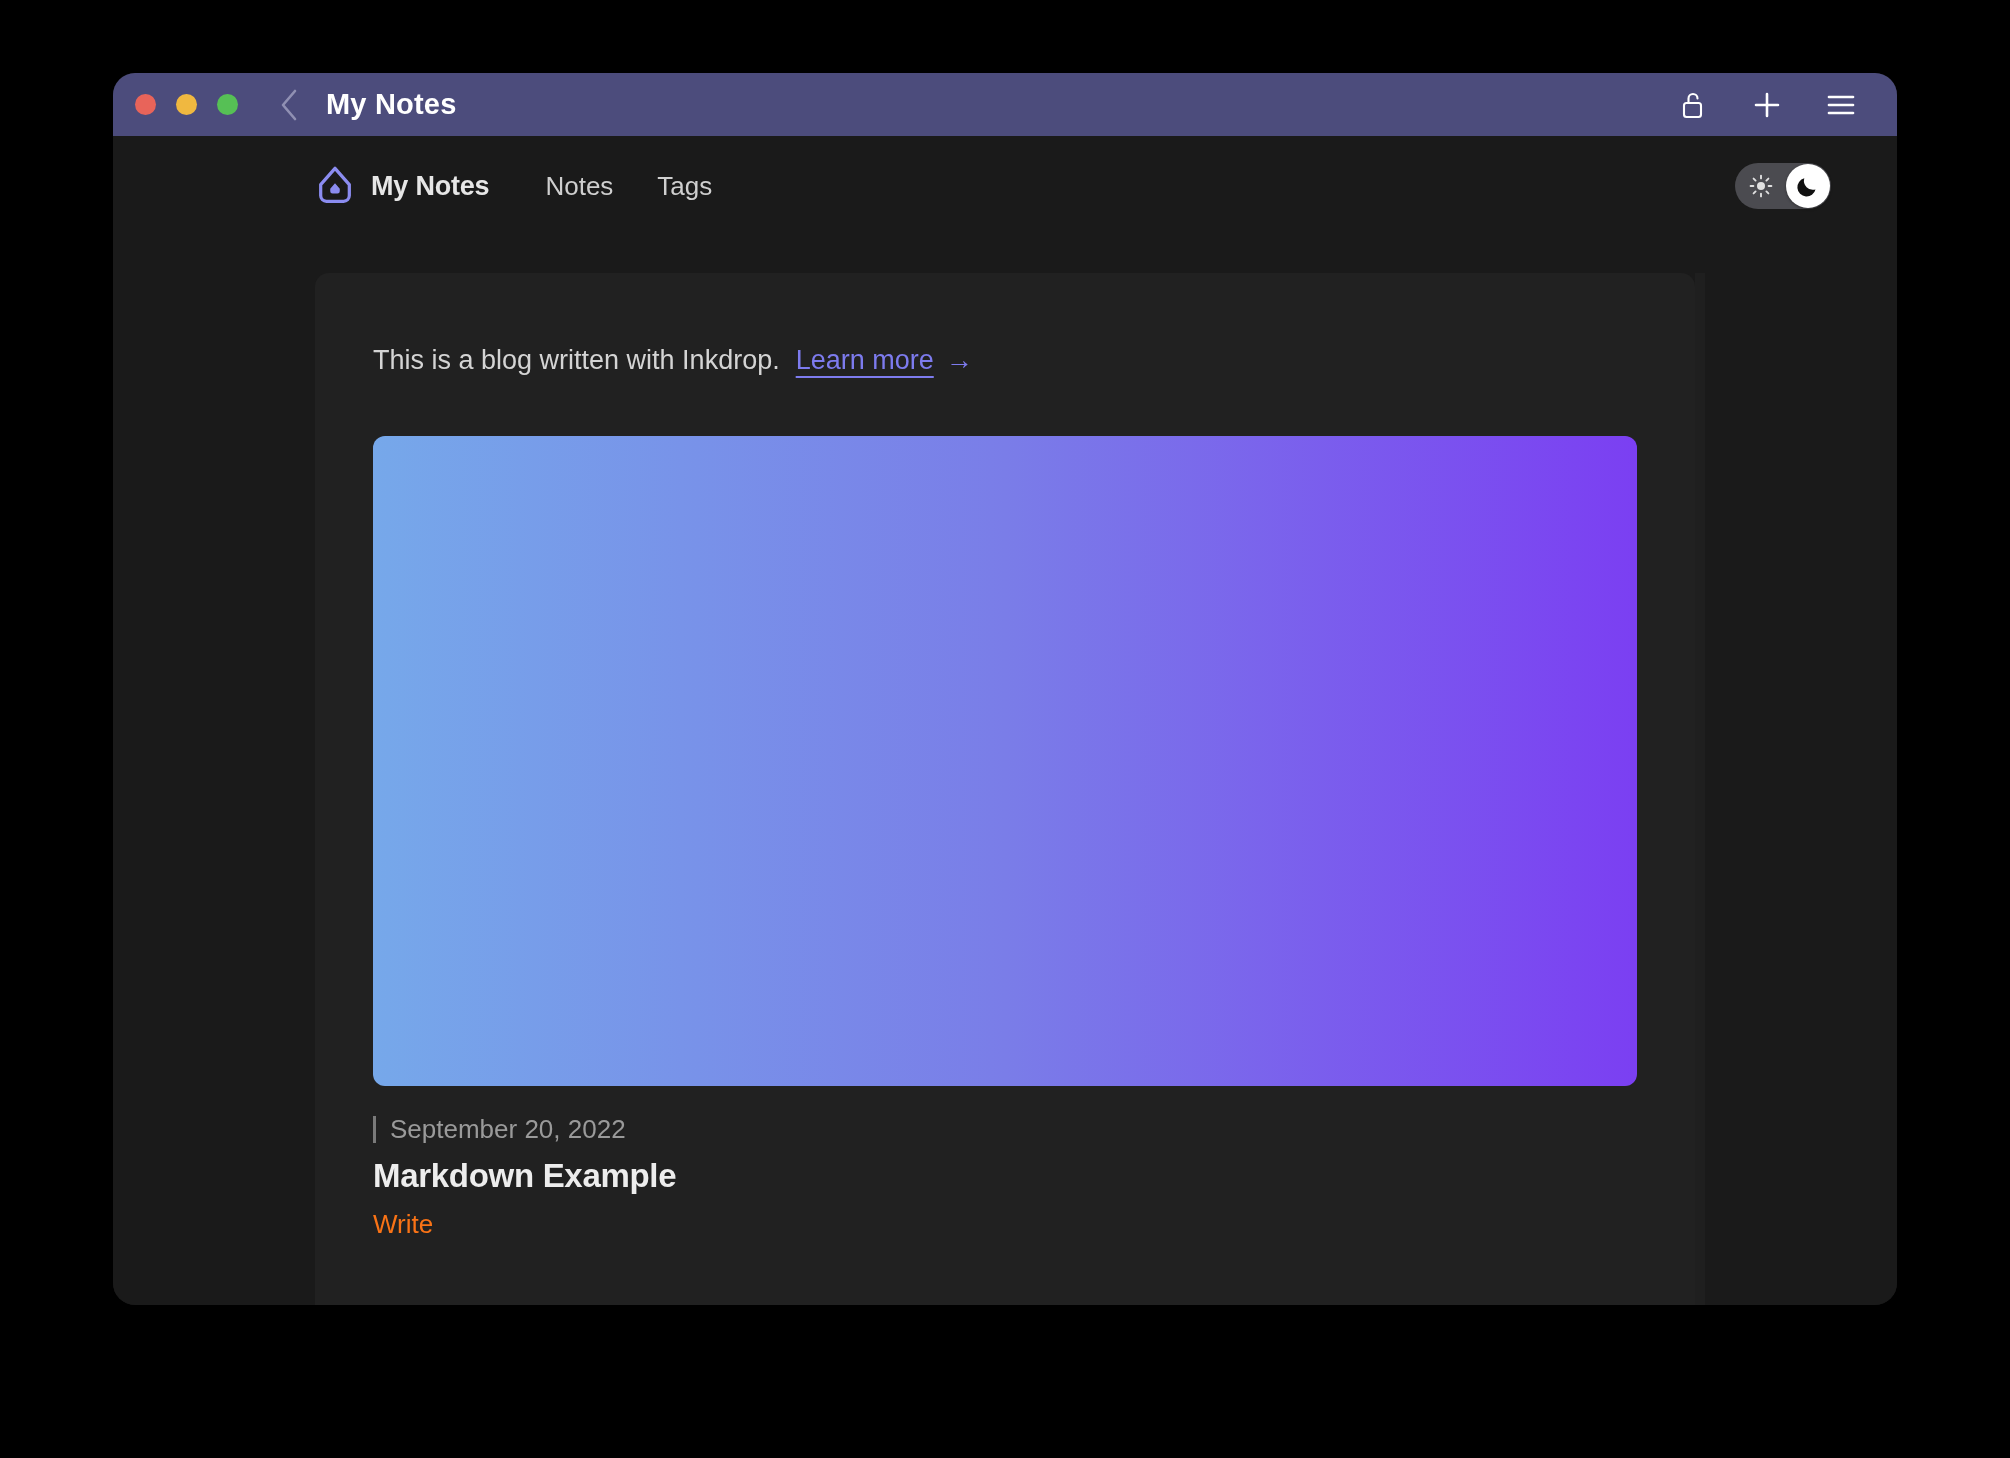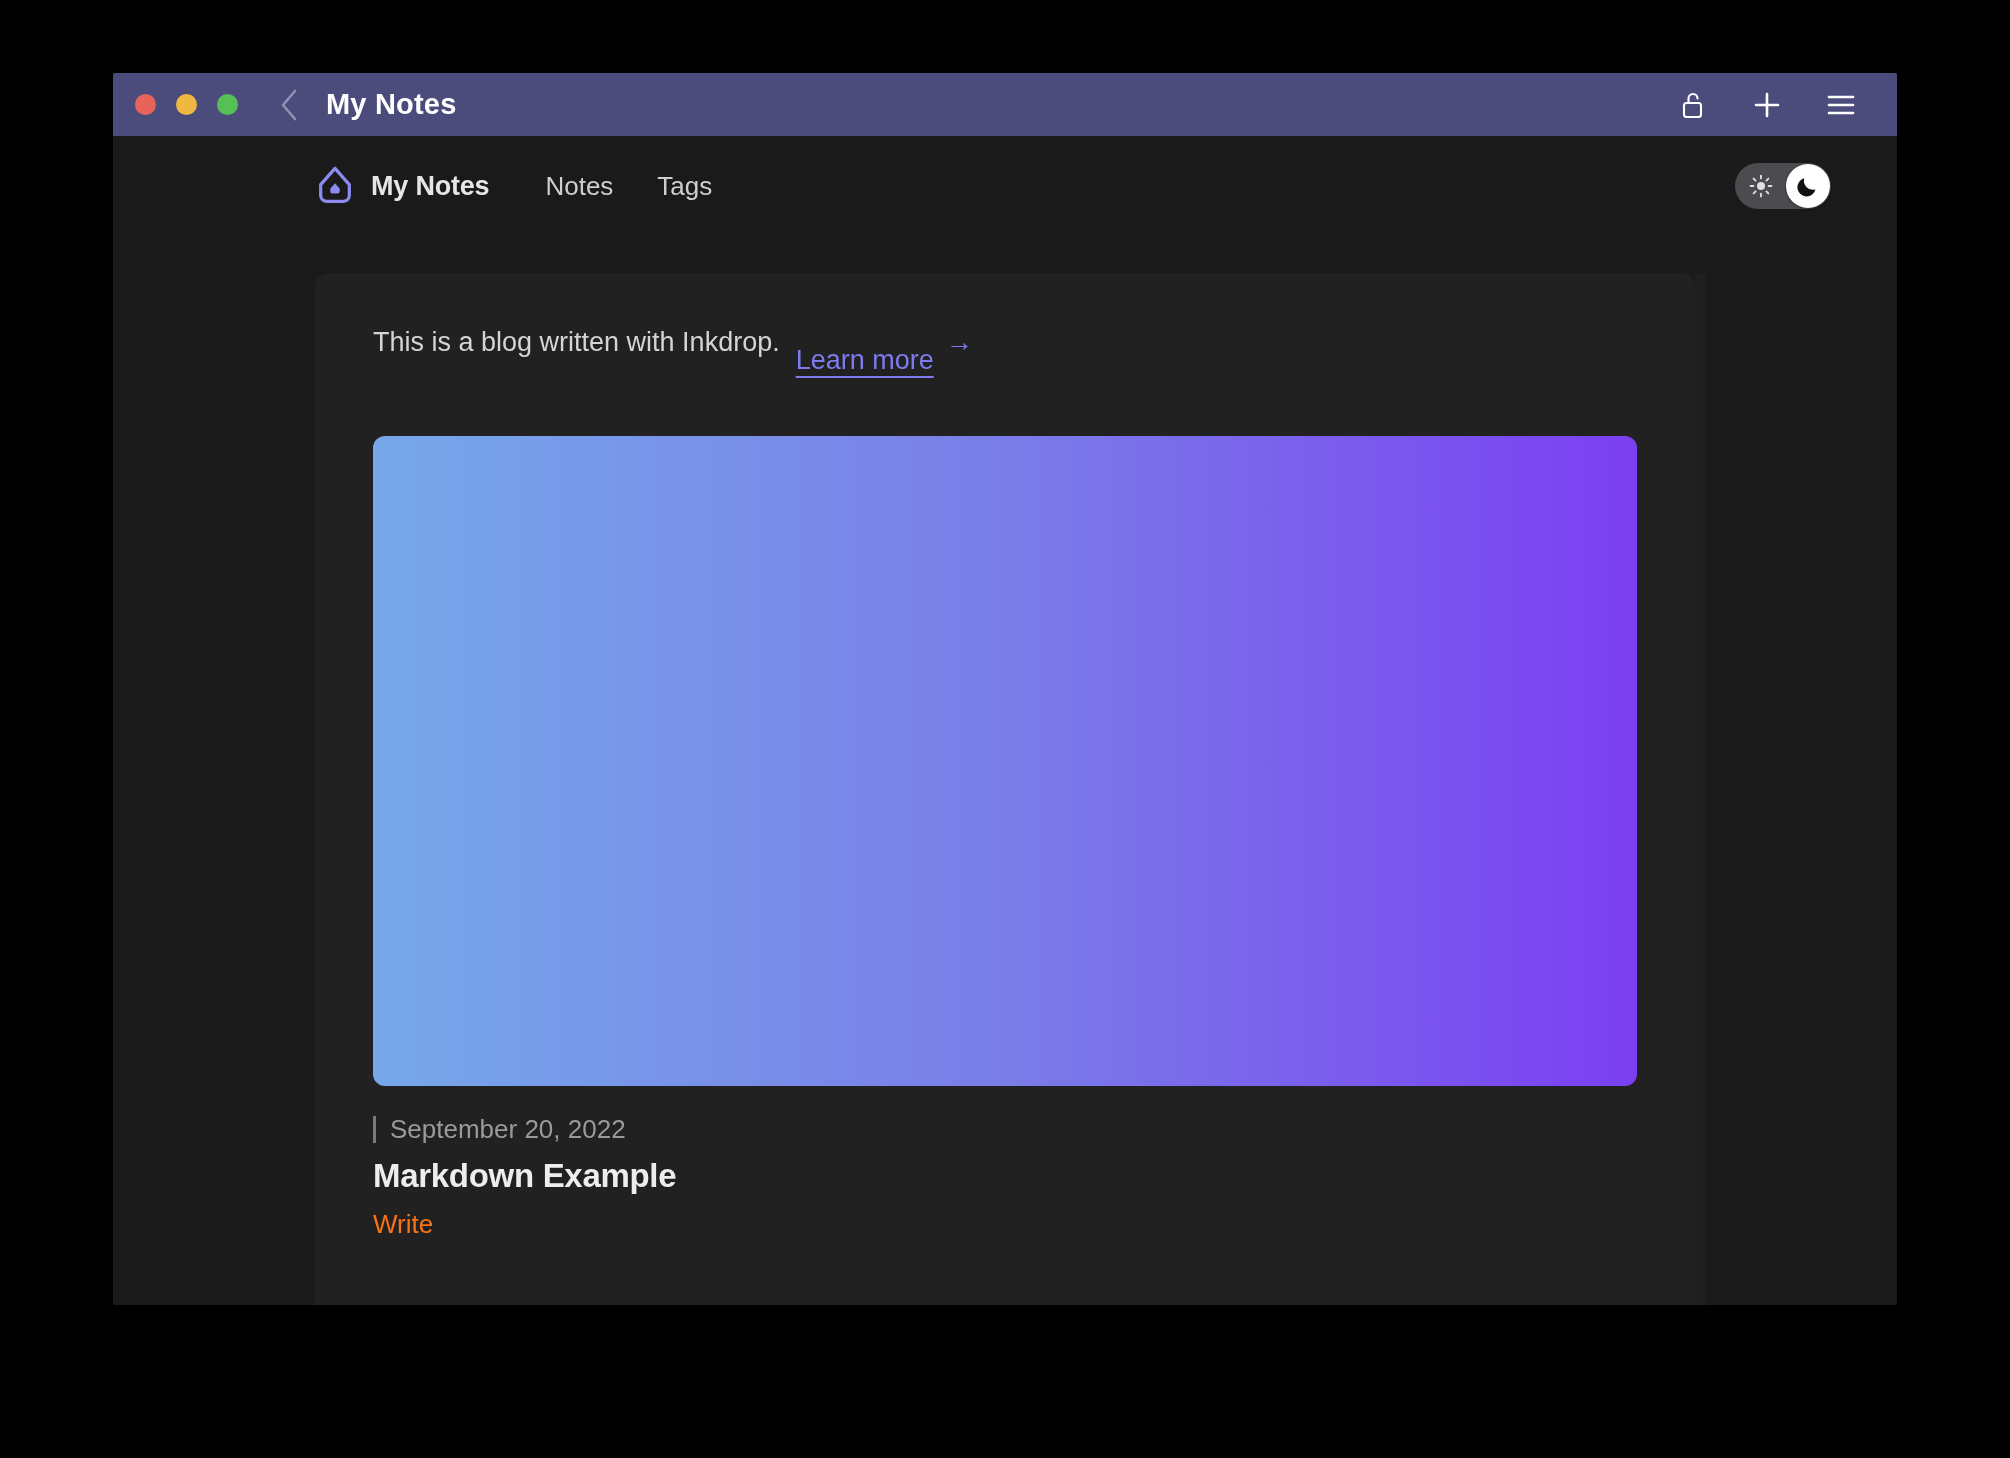--- a/index.html
+++ b/index.html
@@ -15,21 +15,21 @@
     -webkit-font-smoothing: antialiased;
   }
 
   
   .app-window {
     position: absolute;
     left: 113px;
     top: 73px;
     width: 1784px;
     height: 1232px;
-    border-radius: 2px;
+    border-radius: 22px;
     overflow: hidden;
     background: #1a1a1a;
     box-shadow: 0 10px 50px rgba(0,0,0,0.6);
   }
 
   
   .titlebar {
     position: relative;
     height: 63px;
     background: #4c4c7c;
@@ -186,21 +186,21 @@
     position: absolute;
     left: 1582px;
     top: 137px;
     bottom: 0;
     width: 10px;
     background: #1f1f1f;
   }
 
   .blog-notice {
     display: flex;
-    align-items: flex-start;
+    align-items: flex-end;
     gap: 16px;
     padding: 26px 26px 10px 26px;
     font-size: 27px;
     color: #d4d4d4;
     white-space: nowrap;
   }
   .learn-more {
     color: #7d7bee;
     text-decoration: underline;
     text-underline-offset: 7px;

